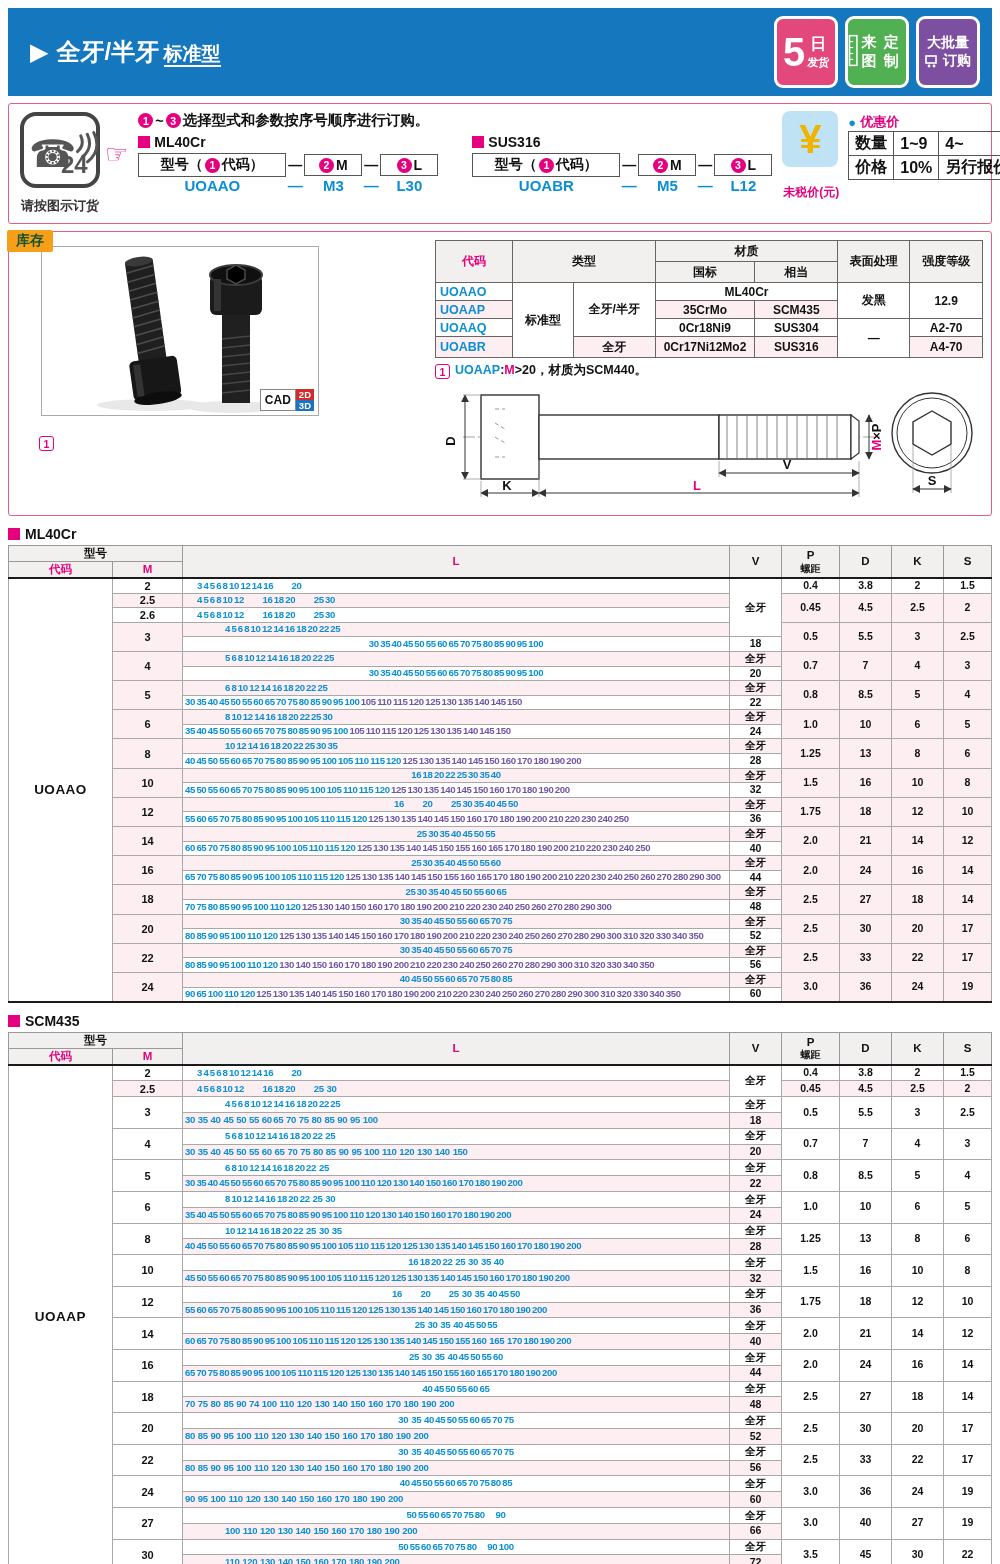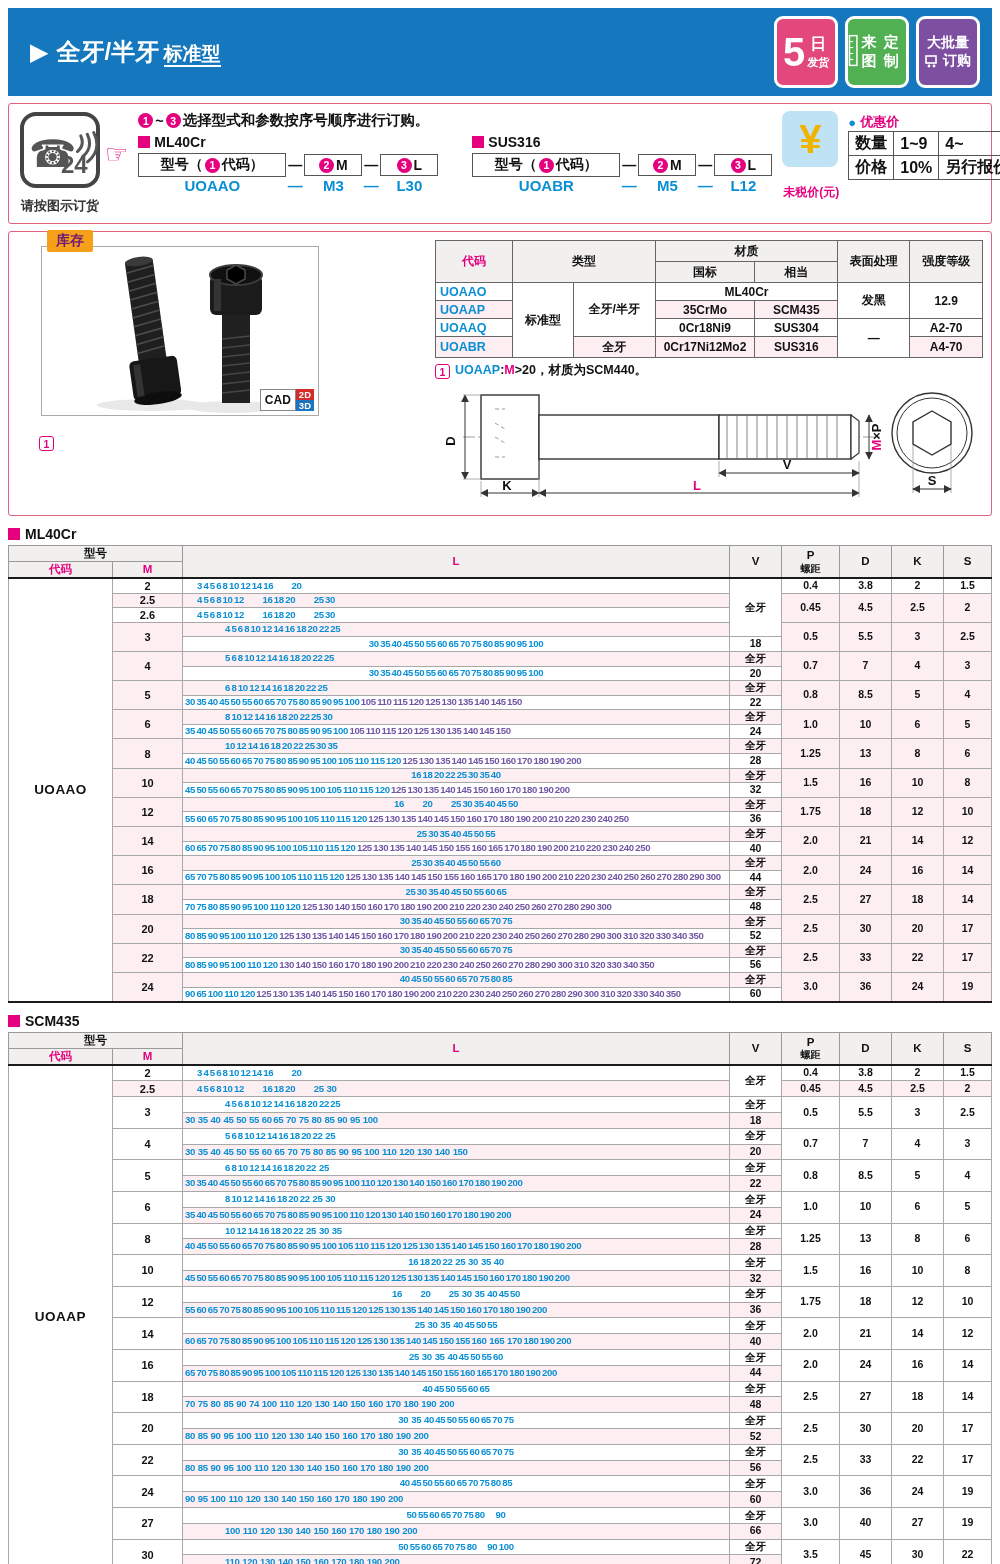--- a/index.html
+++ b/index.html
@@ -48,21 +48,21 @@
   .ybox { width:56px; height:56px; background:#bfe3f5; border-radius:8px; display:flex; align-items:center; justify-content:center; color:#f0b400; font-size:40px; font-weight:bold; }
   .promo-line { display:flex; align-items:center; gap:4px; font-size:13px; font-weight:bold; color:#e4007f; margin-top:2px; }
   .bluedot { color:#0a8fd4; font-size:13px; }
   .ptable { border-collapse:collapse; }
   .ptable td { border:1px solid #555; font-size:16px; font-weight:bold; padding:1px 6px; white-space:nowrap; }
   .untaxed { color:#e4007f; font-size:12px; font-weight:bold; text-align:center; grid-column:1; }
 
   
   .pbox { border:1.5px solid #e0607e; border-radius:3px; margin-top:7px; padding:8px; display:flex; gap:10px; position:relative; }
   .pleft { width:412px; position:relative; }
-  .stock { position:absolute; top:-2px; left:-2px; background:#f6a019; color:#701a75; font-weight:bold; font-size:14px; padding:2px 9px; border-radius:2px; z-index:2;margin-left:40px; }
+  .stock { position:absolute; top:-2px; left:-2px; background:#f6a019; color:#14532d; font-weight:bold; font-size:14px; padding:2px 9px; border-radius:2px; z-index:2; }
   .photo { border:1px solid #aaa; width:278px; height:170px; margin:6px 0 0 24px; position:relative; background:#fff; }
   .cadbadge { position:absolute; right:4px; bottom:4px; display:flex; align-items:center; }
   .cadtxt { border:1px solid #888; background:#fff; color:#111; font-weight:bold; font-size:12px; padding:3px 4px; display:flex; align-items:center; }
   .cadcol { display:flex; flex-direction:column; }
   .cad2d { background:#d42b2b; color:#fff; font-size:9.5px; font-weight:bold; padding:0 3px; }
   .cad3d { background:#1c74bf; color:#fff; font-size:9.5px; font-weight:bold; padding:0 3px; }
   .stdnote { margin:18px 0 0 22px; font-size:15px; font-weight:bold; display:flex; gap:5px; }
   .noteicon { border:1.5px solid #e4007f; color:#e4007f; border-radius:3px; width:15px; height:15px; font-size:10.5px; font-weight:bold; display:inline-flex; align-items:center; justify-content:center; flex:none; margin-top:2px; }
   .stdlines { line-height:1.35; }
   .pright { flex:1; }

